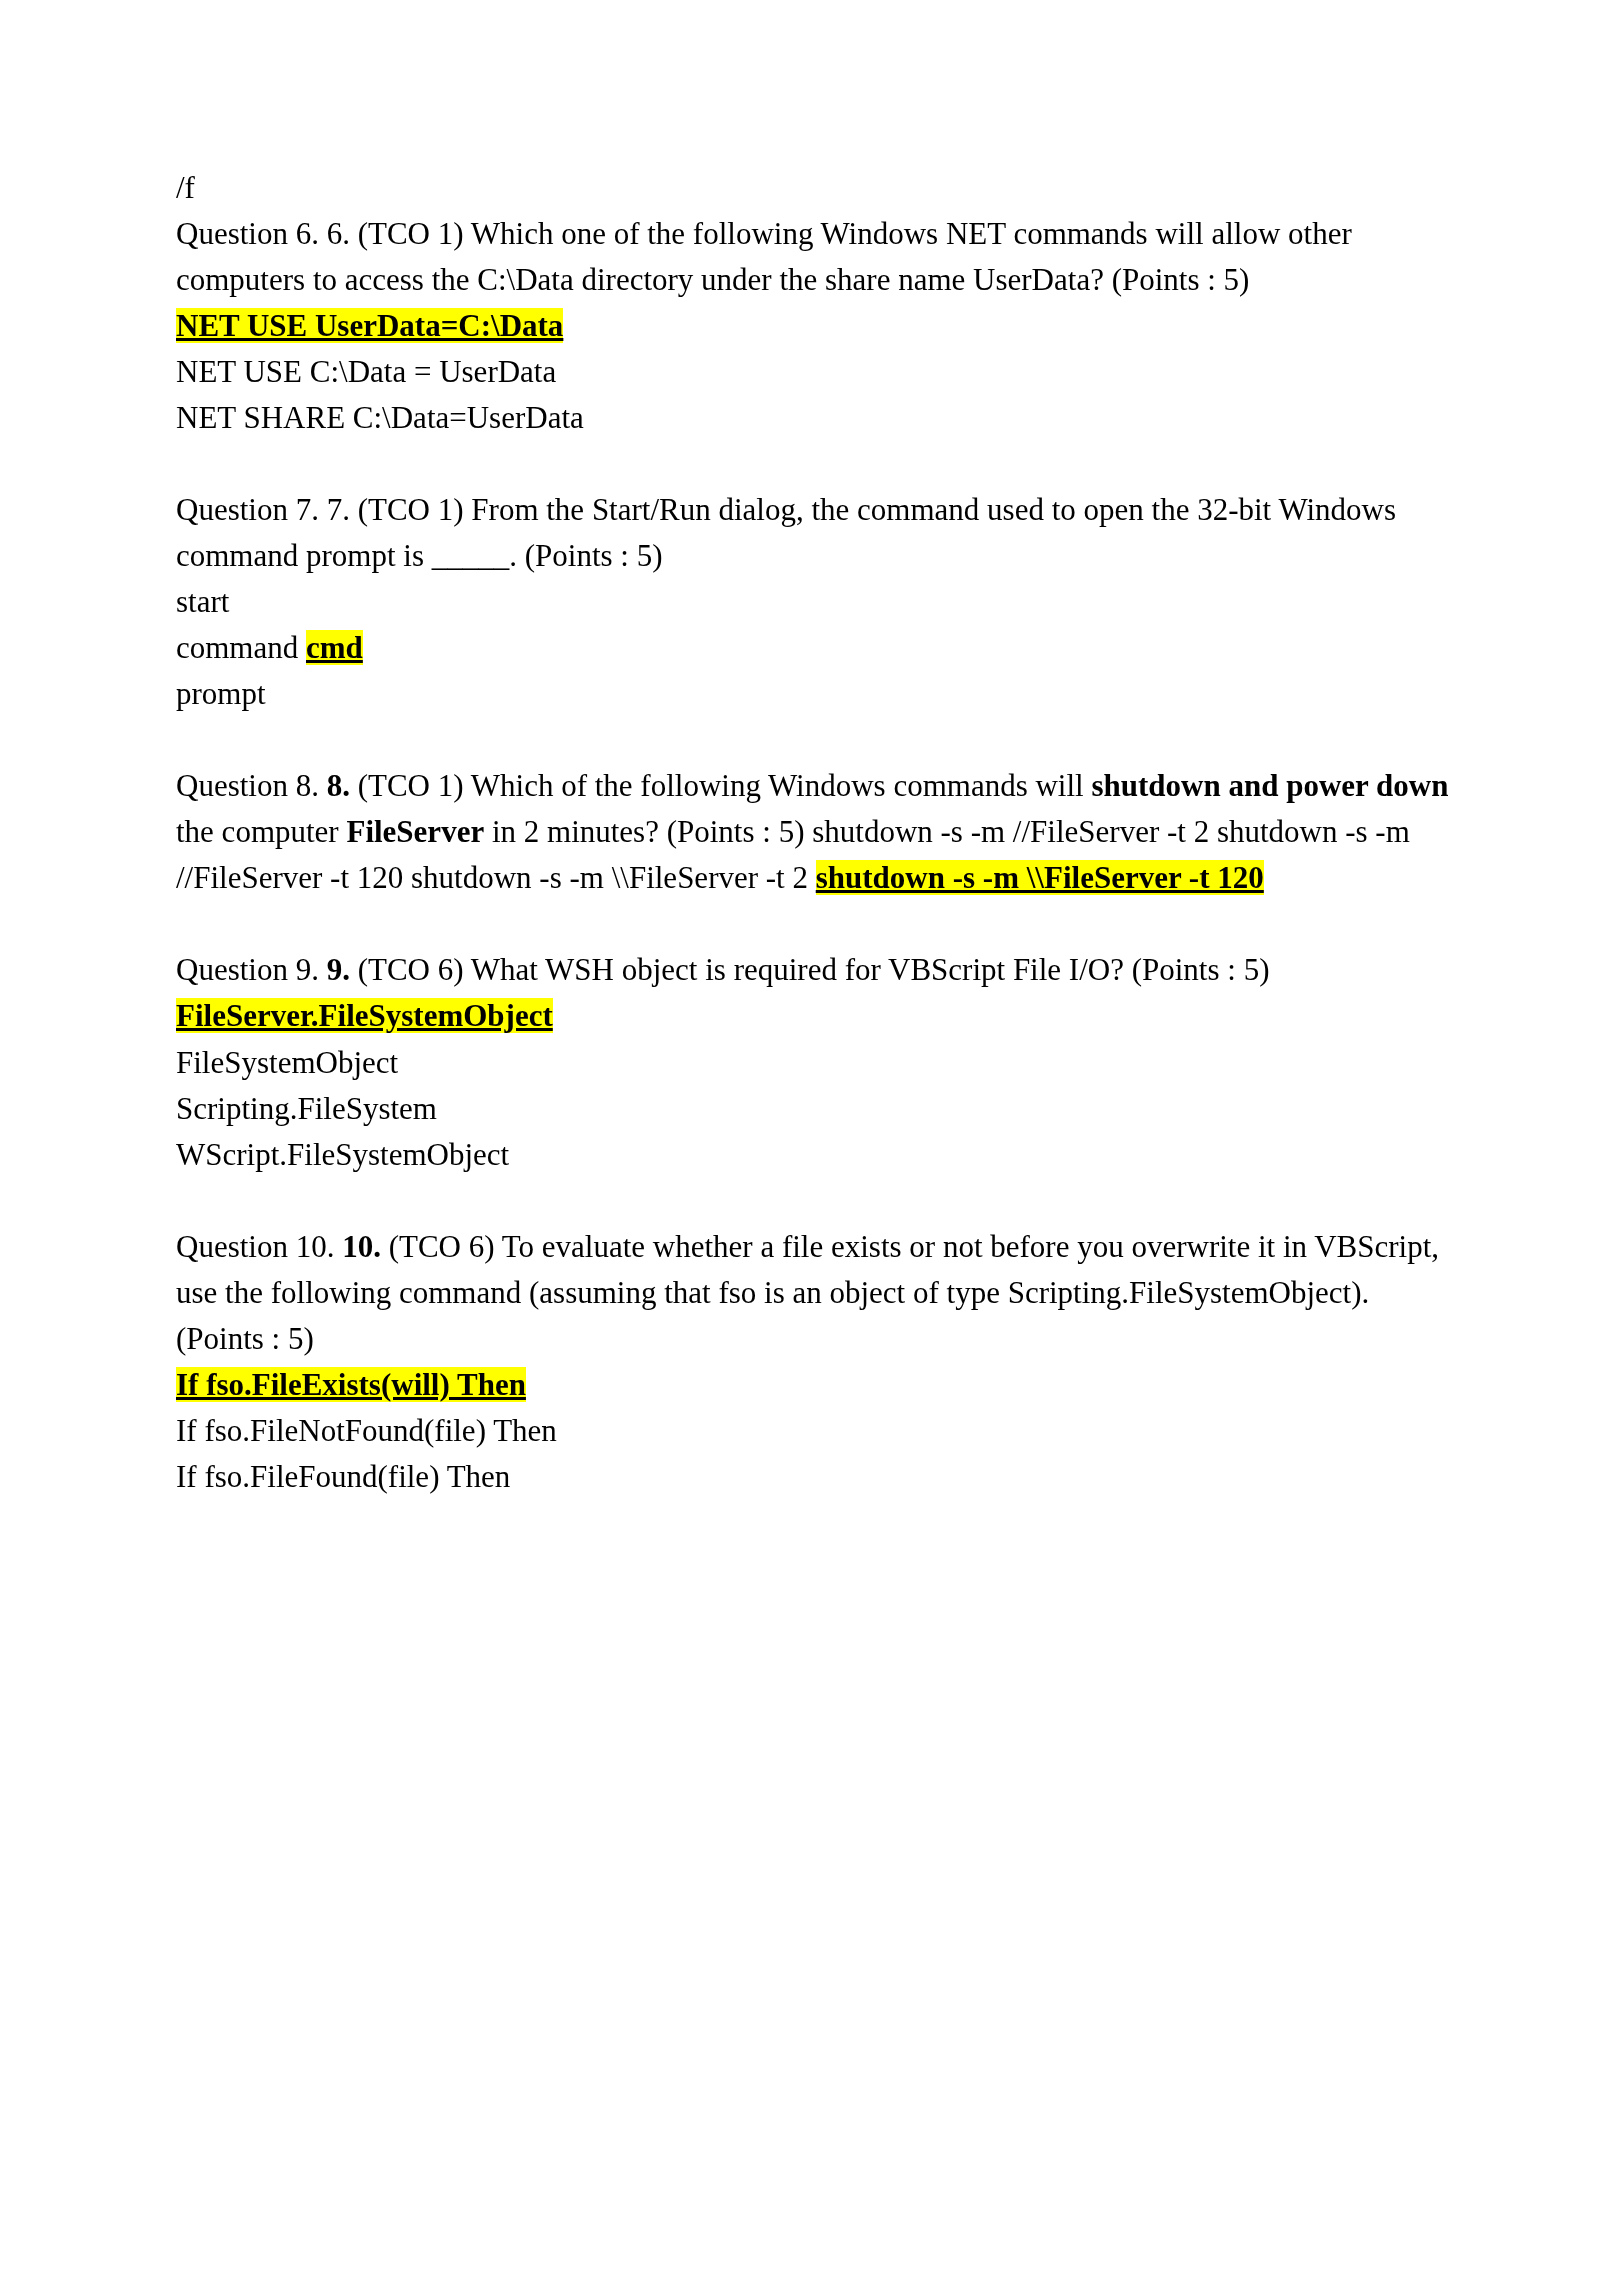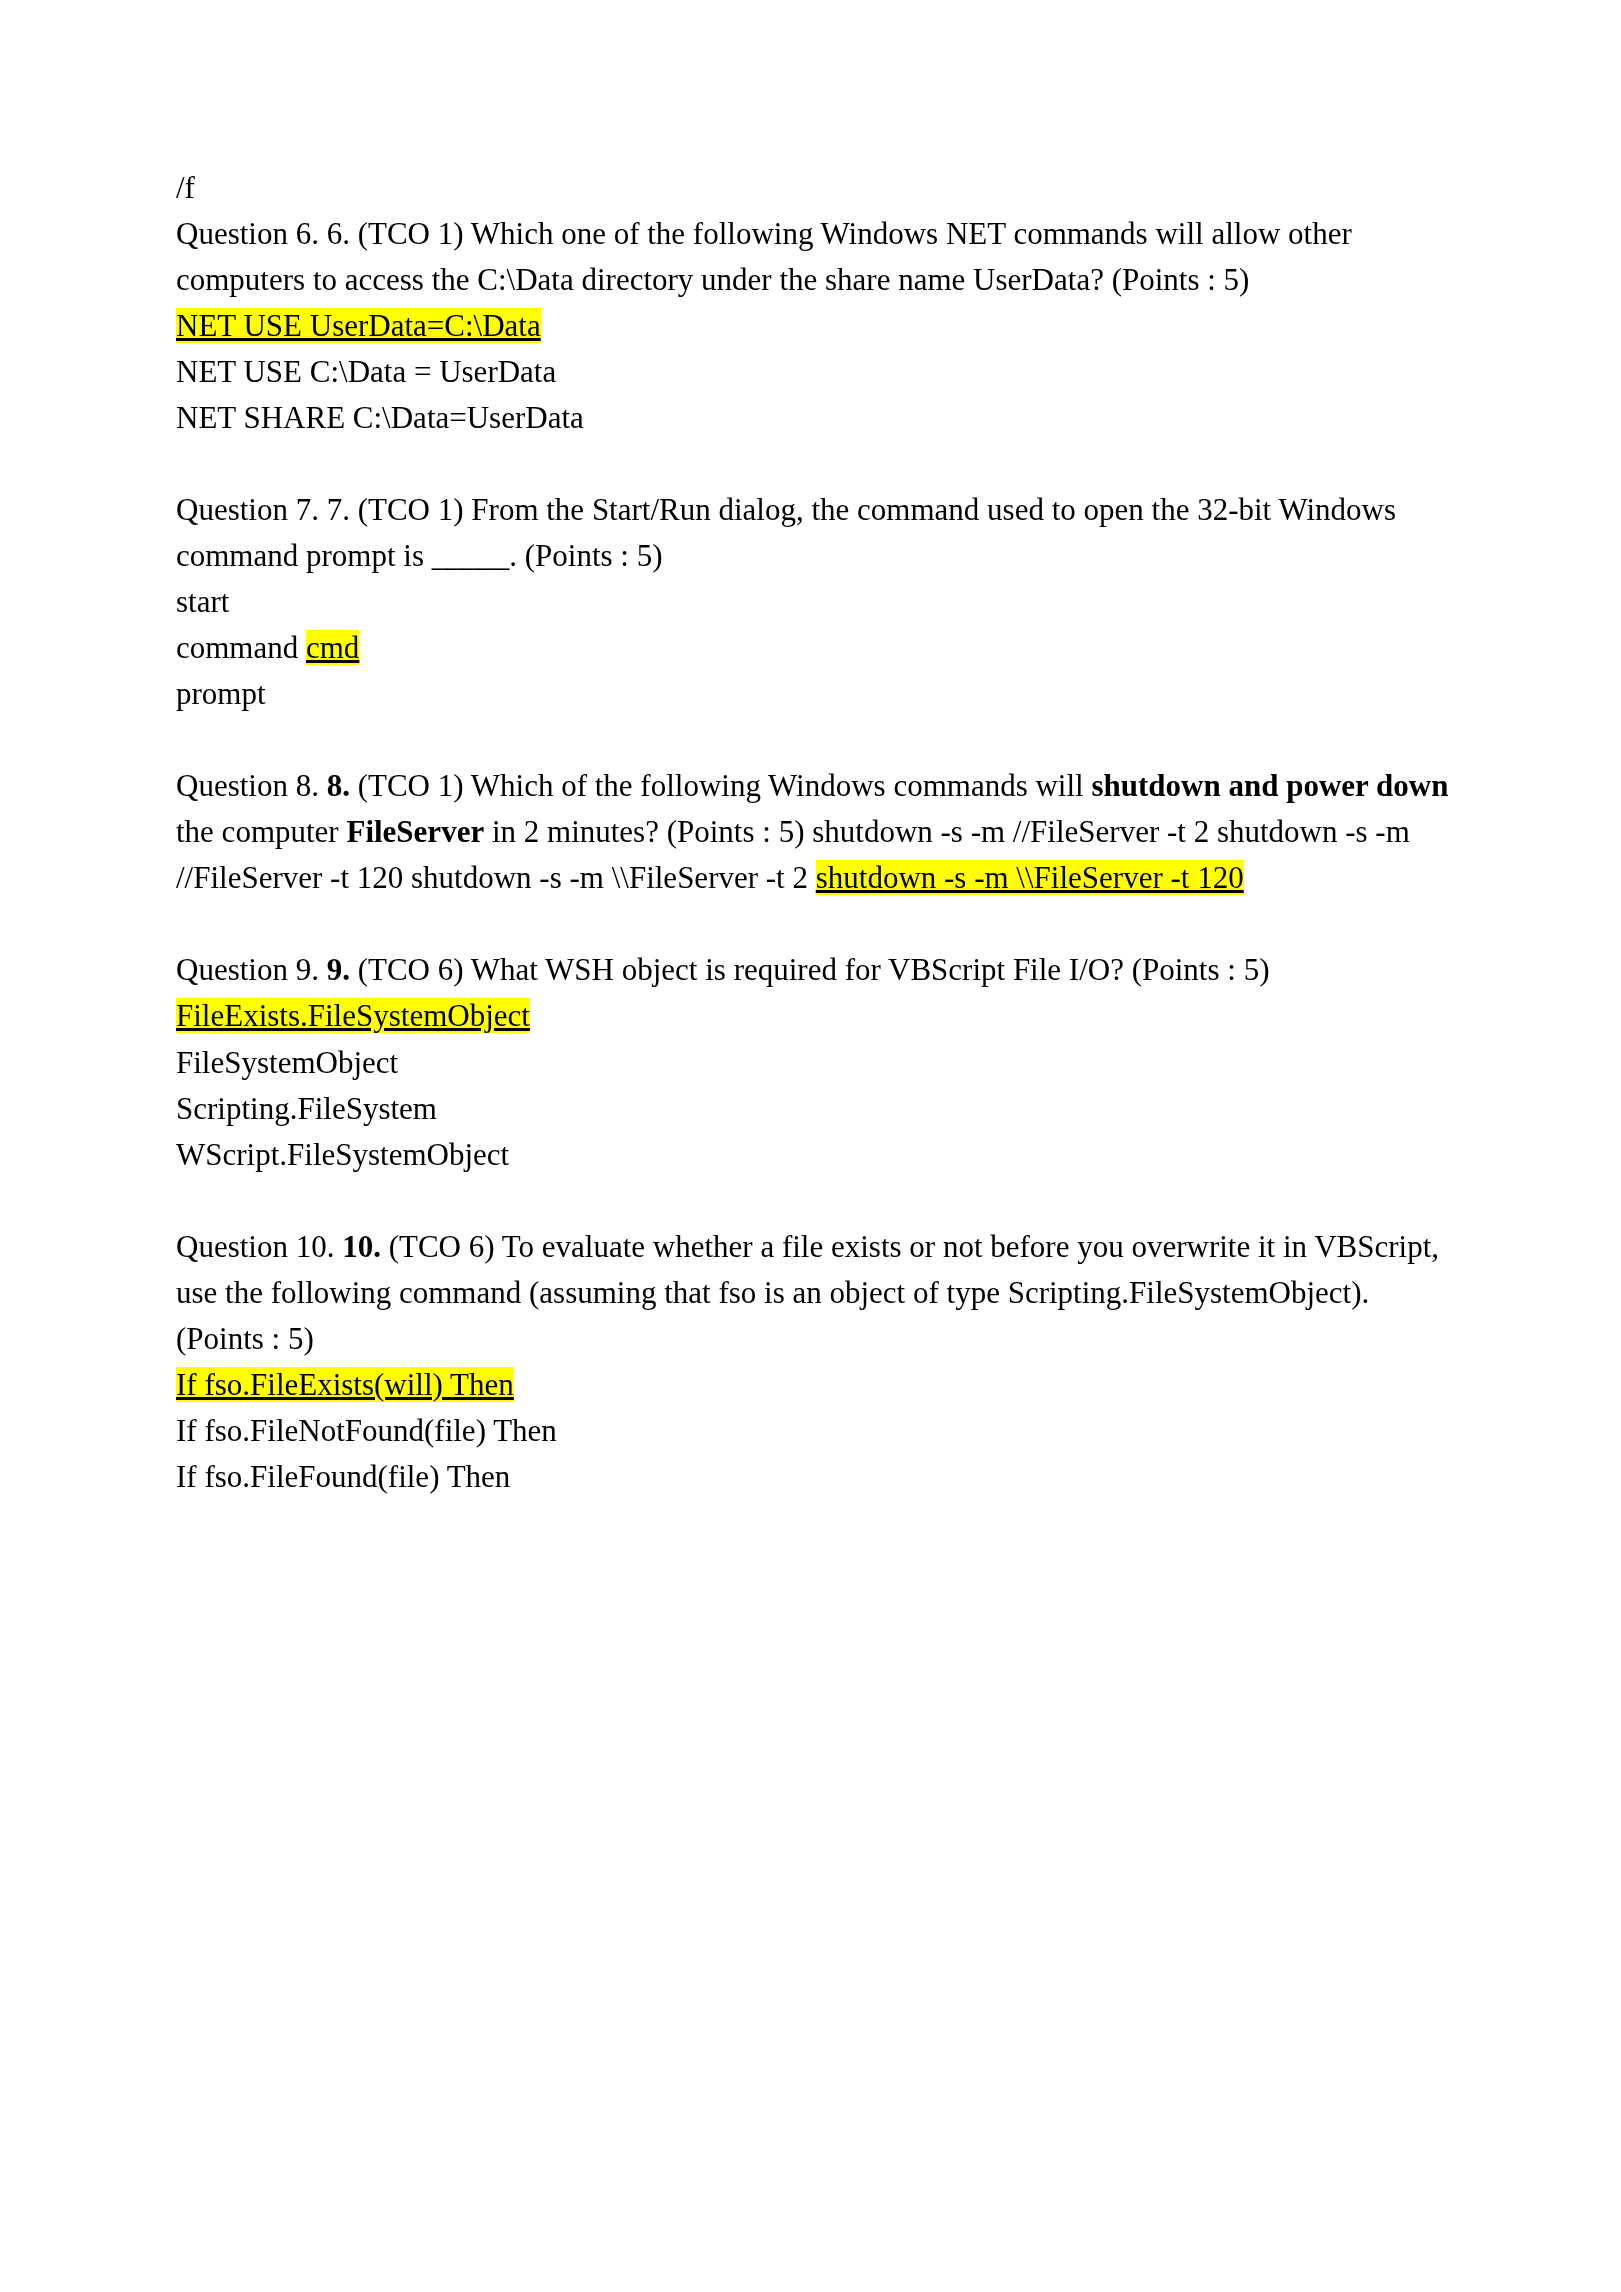--- a/index.html
+++ b/index.html
@@ -28,21 +28,21 @@
     white-space: pre-wrap;
   }
   .para {
     margin: 0;
   }
   .spacer {
     height: 46px;
   }
   .hl {
     background-color: #ffff00;
-    font-weight: normal;
+    font-weight: bold;
     text-decoration: underline;
   }
   b, .bold {
     font-weight: bold;
   }
 </style>
 </head>
 <body>
 
 <div class="page">
@@ -62,21 +62,21 @@
     <div class="line"><span>command </span><span class="hl">cmd</span></div>
     <div class="line">prompt</div>
 
     <div class="spacer"></div>
 
     <div class="para"><span>Question 8. </span><span class="bold">8.</span><span> (TCO 1) Which of the following Windows commands will </span><span class="bold">shutdown and power down</span><span> the computer </span><span class="bold">FileServer</span><span> in 2 minutes? (Points : 5) shutdown -s -m //FileServer -t 2 shutdown -s -m //FileServer -t 120 shutdown -s -m \\FileServer -t 2 </span><span class="hl">shutdown -s -m \\FileServer -t 120</span></div>
 
     <div class="spacer"></div>
 
     <div class="para"><span>Question 9. </span><span class="bold">9.</span><span> (TCO 6) What WSH object is required for VBScript File I/O? (Points : 5)</span></div>
-    <div class="line"><span class="hl">FileExists.FileSystemObject</span></div>
+    <div class="line"><span class="hl">FileServer.FileSystemObject</span></div>
     <div class="line">FileSystemObject</div>
     <div class="line">Scripting.FileSystem</div>
     <div class="line">WScript.FileSystemObject</div>
 
     <div class="spacer"></div>
 
     <div class="para"><span>Question 10. </span><span class="bold">10.</span><span> (TCO 6) To evaluate whether a file exists or not before you overwrite it in VBScript, use the following command (assuming that fso is an object of type Scripting.FileSystemObject). (Points : 5)</span></div>
     <div class="line"><span class="hl">If fso.FileExists(will) Then</span></div>
     <div class="line">If fso.FileNotFound(file) Then</div>
     <div class="line">If fso.FileFound(file) Then</div>

